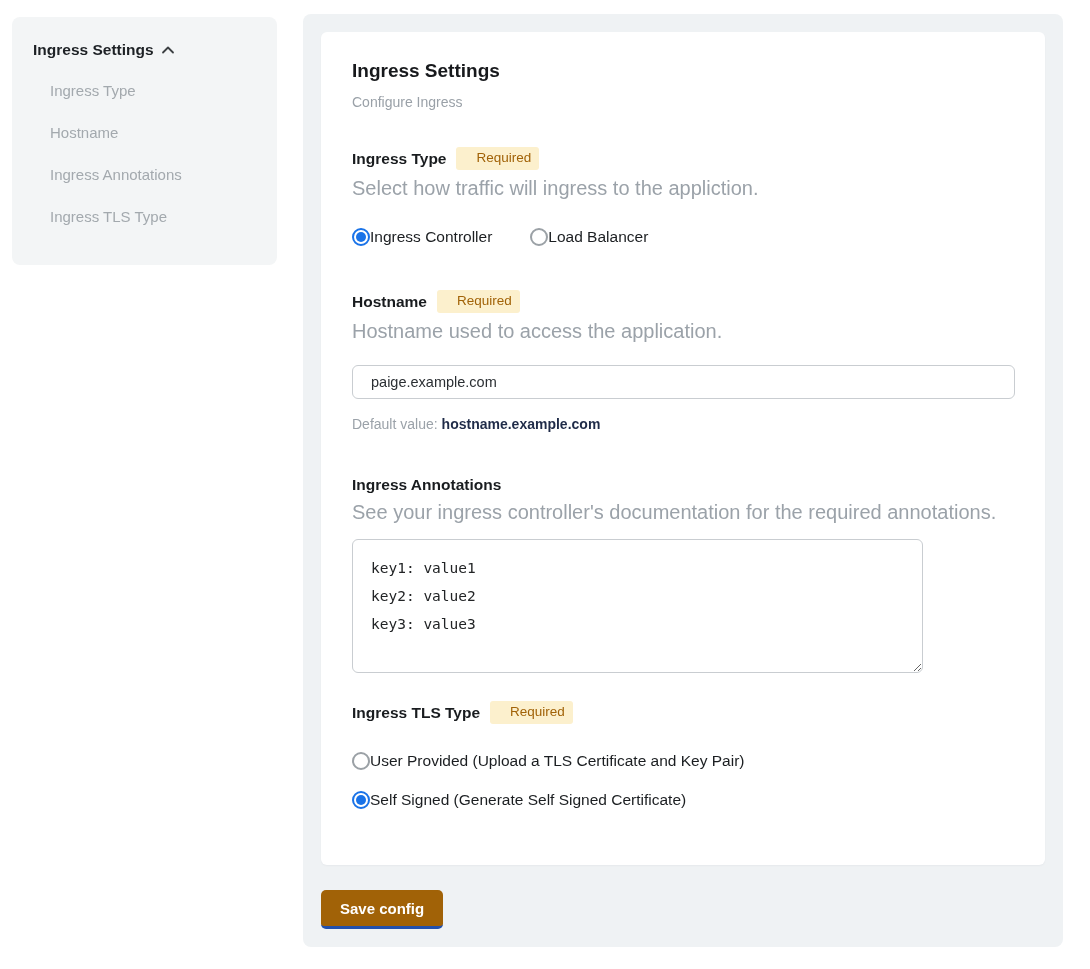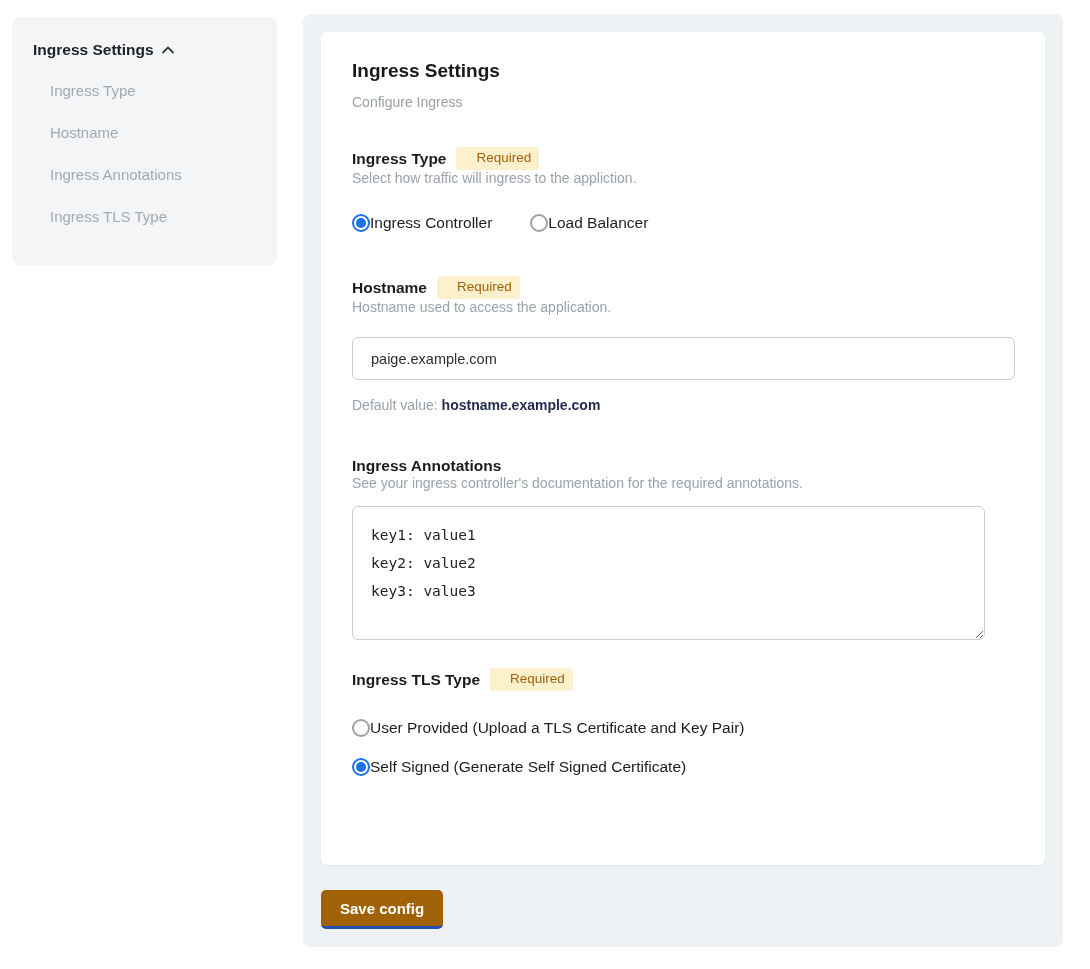--- a/index.html
+++ b/index.html
@@ -66,21 +66,22 @@
     font-size: 15.5px; font-weight: 600; color: #191c1f;
   }
   .badge {
     background: #fcf0cd; color: #a16207;
     font-size: 13.5px;
     padding: 3px 8px 4px 20px;
     border-radius: 3px;
     line-height: 16px;
   }
   .helper {
-    font-size: 14px; color: #9ba2a9;
+    margin-top: 7px;
+    font-size: 20px; color: #9ba2a9;
   }
 
   .mt-section { margin-top: 37px; }
   .mt-field   { margin-top: 44px; }
 
   
   .radio-row { display: flex; align-items: center; gap: 38px; margin-top: 28px; }
   .radio {
     display: flex; align-items: center; 
     cursor: pointer;
@@ -97,42 +98,42 @@
     content: "";
     position: absolute; left: 2px; top: 2px;
     width: 10px; height: 10px; border-radius: 50%;
     background: #1a73e8;
   }
   .radio-label { font-size: 15.5px; color: #1b1e21; }
 
   
   .text-input {
     margin-top: 22px;
-    width: 663px; height: 43px;
+    width: 663px; height: 34px;
     border: 1px solid #c9cdd1;
     border-radius: 6px;
     padding: 0 18px;
     font-family: "Liberation Sans", sans-serif;
     font-size: 14.5px; color: #2b2f33;
     outline: none;
     display: block;
     background: #fff;
   }
   .default-line {
     margin-top: 17px;
     font-size: 14px; color: #9ba2a9;
   }
   .default-line strong {
     color: #1f2b48; font-weight: 700; margin-left: 4px;
   }
 
   
   .annotations-area {
     margin-top: 15px;
-    width: 633px; height: 134px;
+    width: 571px; height: 134px;
     border: 1px solid #c9cdd1;
     border-radius: 6px;
     padding: 14px 18px;
     font-family: "DejaVu Sans Mono", monospace;
     font-size: 14.5px; line-height: 28px; color: #222426;
     resize: both;
     outline: none;
     display: block;
     background: #fff;
   }

